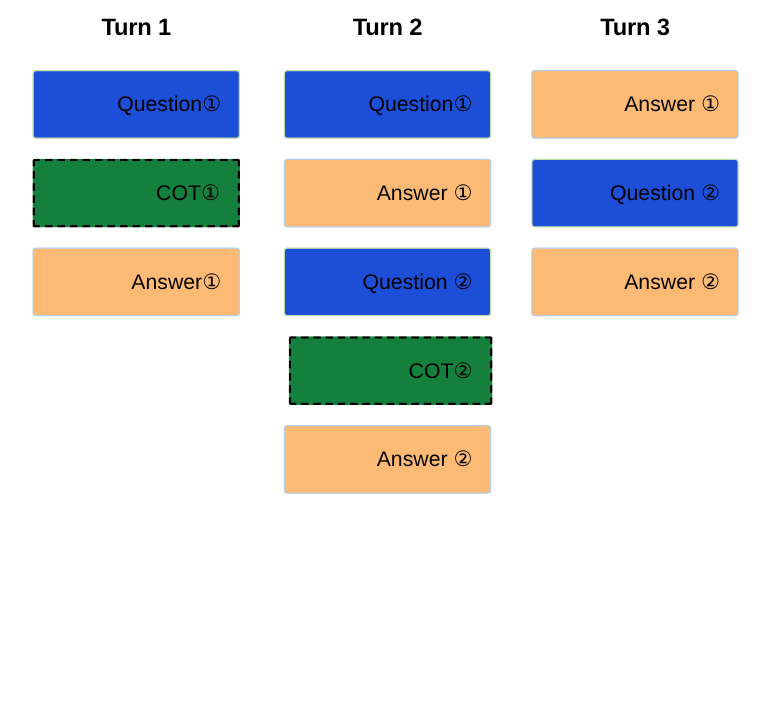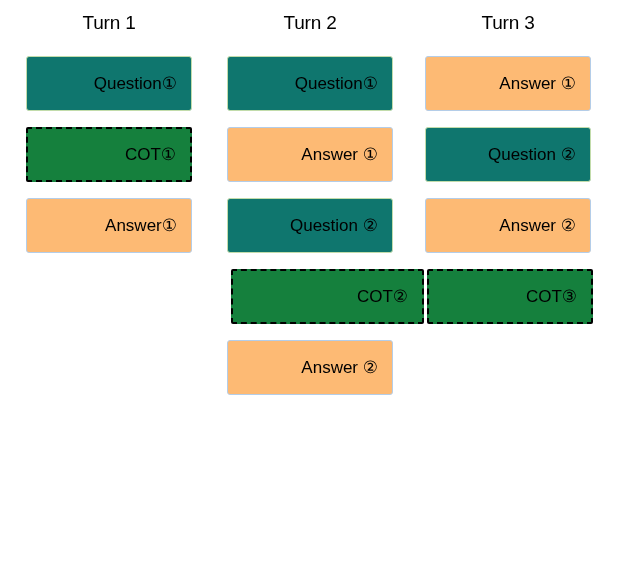--- a/index.html
+++ b/index.html
@@ -27,21 +27,21 @@
     width: 166px;
   }
 
   .column-header {
     position: absolute;
     top: 12px;
     left: 0;
     width: 166px;
     text-align: center;
     font-size: 19px;
-    font-weight: normal;
+    font-weight: bold;
     color: #000000;
     letter-spacing: -0.2px;
     white-space: nowrap;
   }
 
   .blocks {
     position: absolute;
     top: 56px;
     left: 0;
     width: 166px;
@@ -57,21 +57,21 @@
     display: flex;
     align-items: center;
     justify-content: flex-end;
     padding-right: 14px;
     font-size: 17px;
     color: #000000;
     white-space: nowrap;
   }
 
   .block.question {
-    background: #0f766e;
+    background: #1d4ed8;
     border: 1px solid #C2DCAB;
   }
 
   .block.answer {
     background: #fdba74;
     border: 1px solid #B4CDE8;
   }
 
   .block.cot {
     background: #15803d;
@@ -82,21 +82,21 @@
   .block-label {
     display: inline-block;
   }
 
   
   #col-0 { left: 26px; }
   #col-1 { left: 227px; }
   #col-2 { left: 425px; }
 
   
-  #col-1 .block.cot { margin-left: 4px; width: 193px; }
+  #col-1 .block.cot { margin-left: 4px; width: 163px; }
   #col-2 .block.cot { margin-left: 2px; width: 166px; }
 </style>
 </head>
 <body>
 
 <div id="diagram">
 
   <div class="column" id="col-0">
     <div class="column-header">Turn 1</div>
     <div class="blocks">
@@ -138,19 +138,16 @@
     <div class="blocks">
       <div class="block answer">
         <span class="block-label">Answer ①</span>
       </div>
       <div class="block question">
         <span class="block-label">Question ②</span>
       </div>
       <div class="block answer">
         <span class="block-label">Answer ②</span>
       </div>
-      <div class="block cot">
-        <span class="block-label">COT③</span>
-      </div>
     </div>
   </div>
 
 </div>
 
 </body></html>

